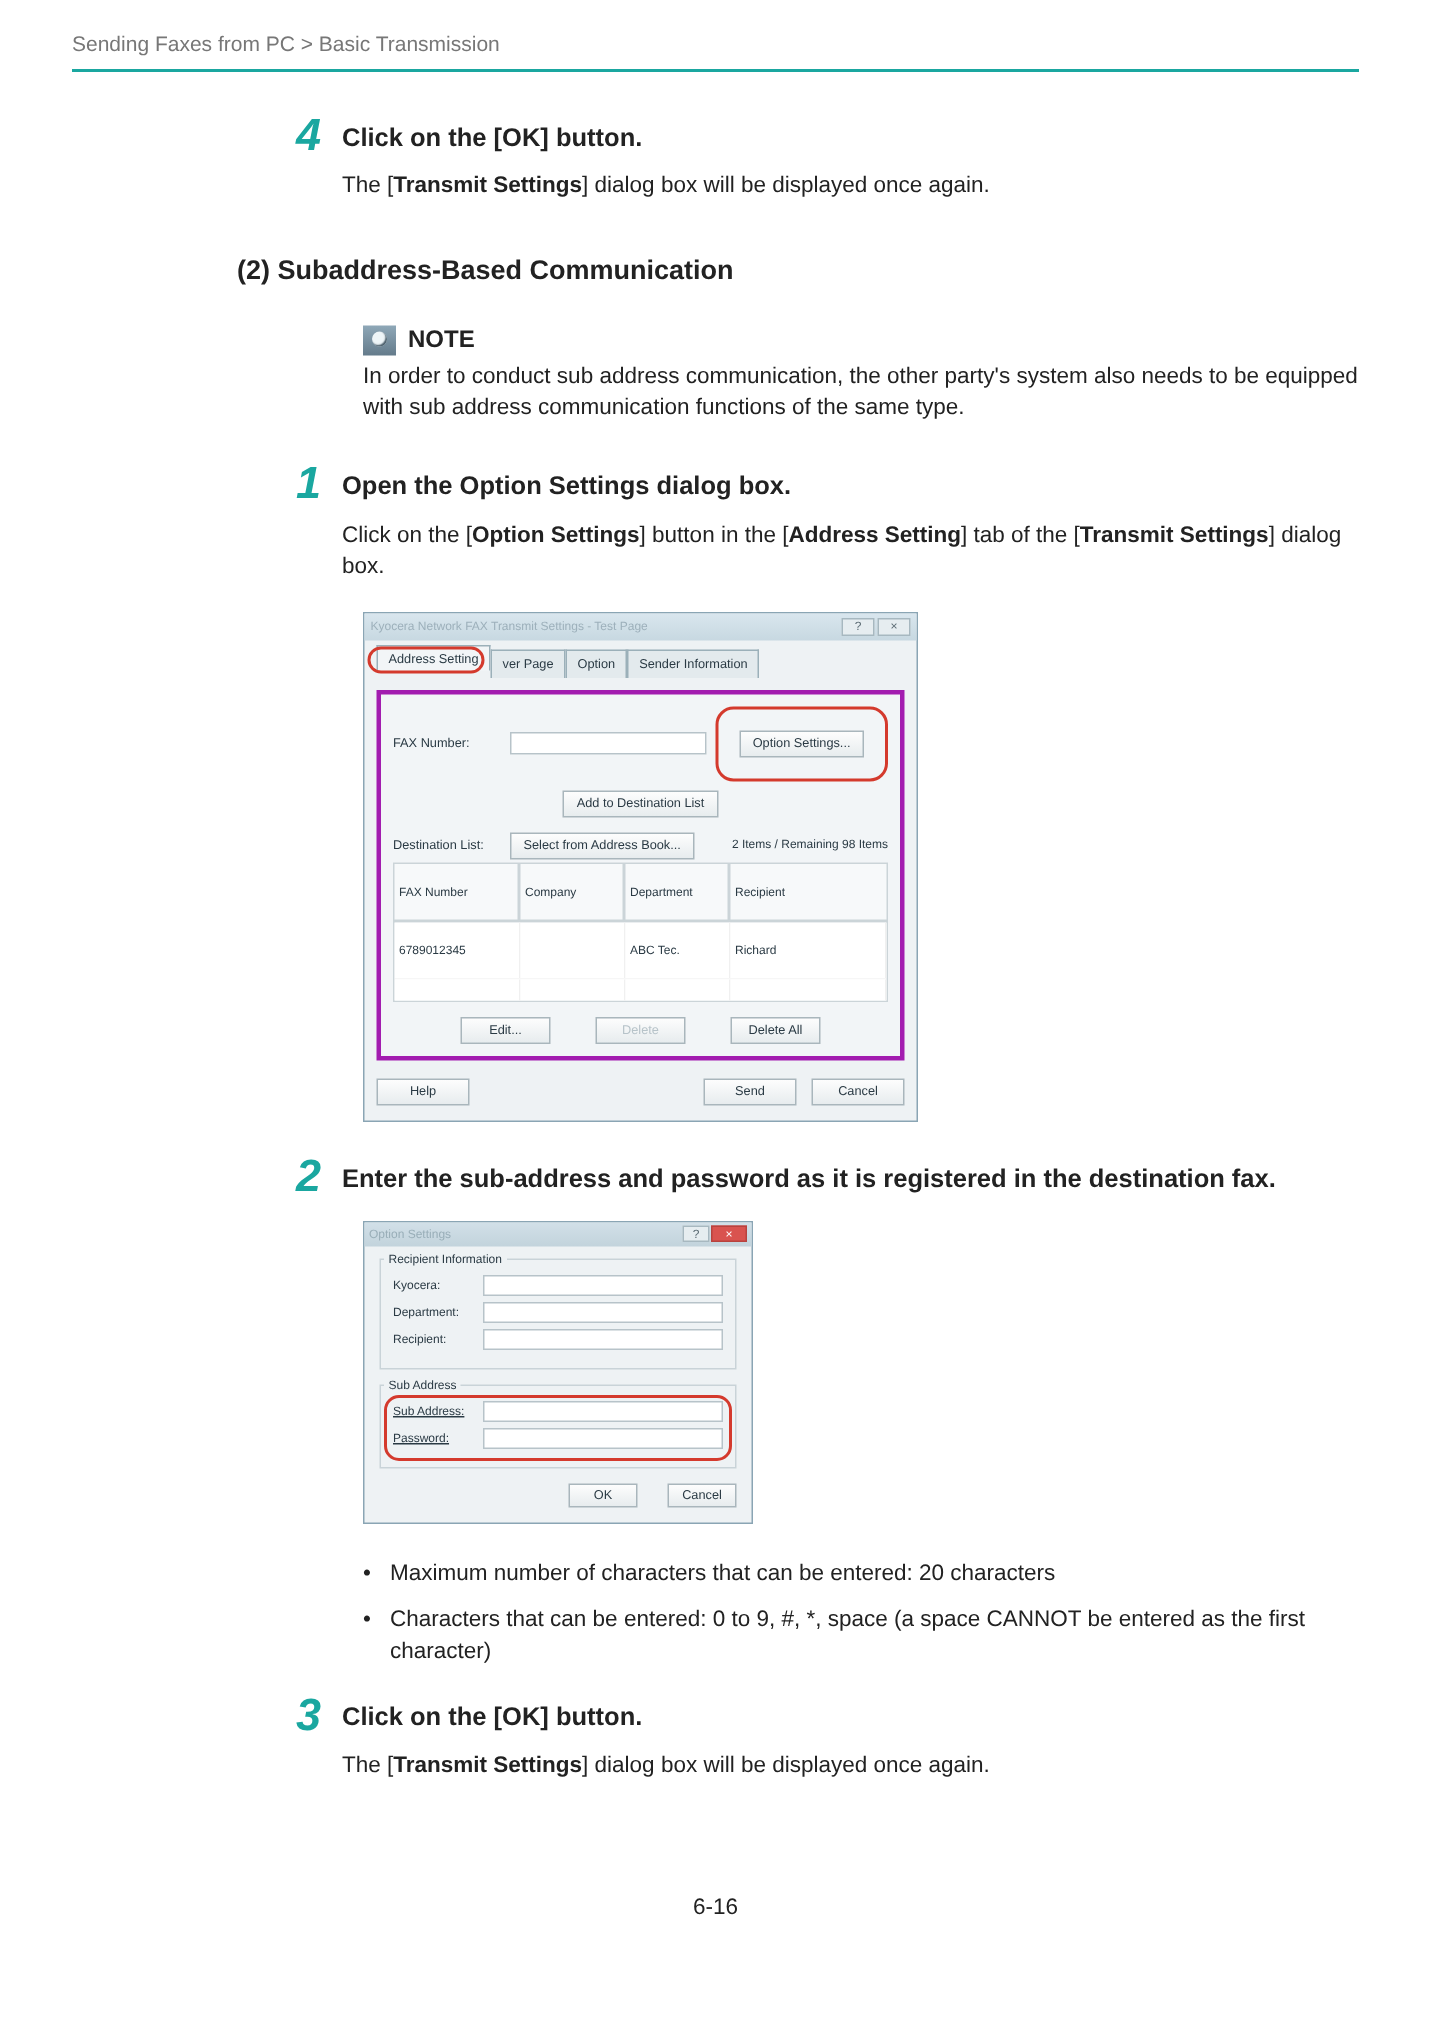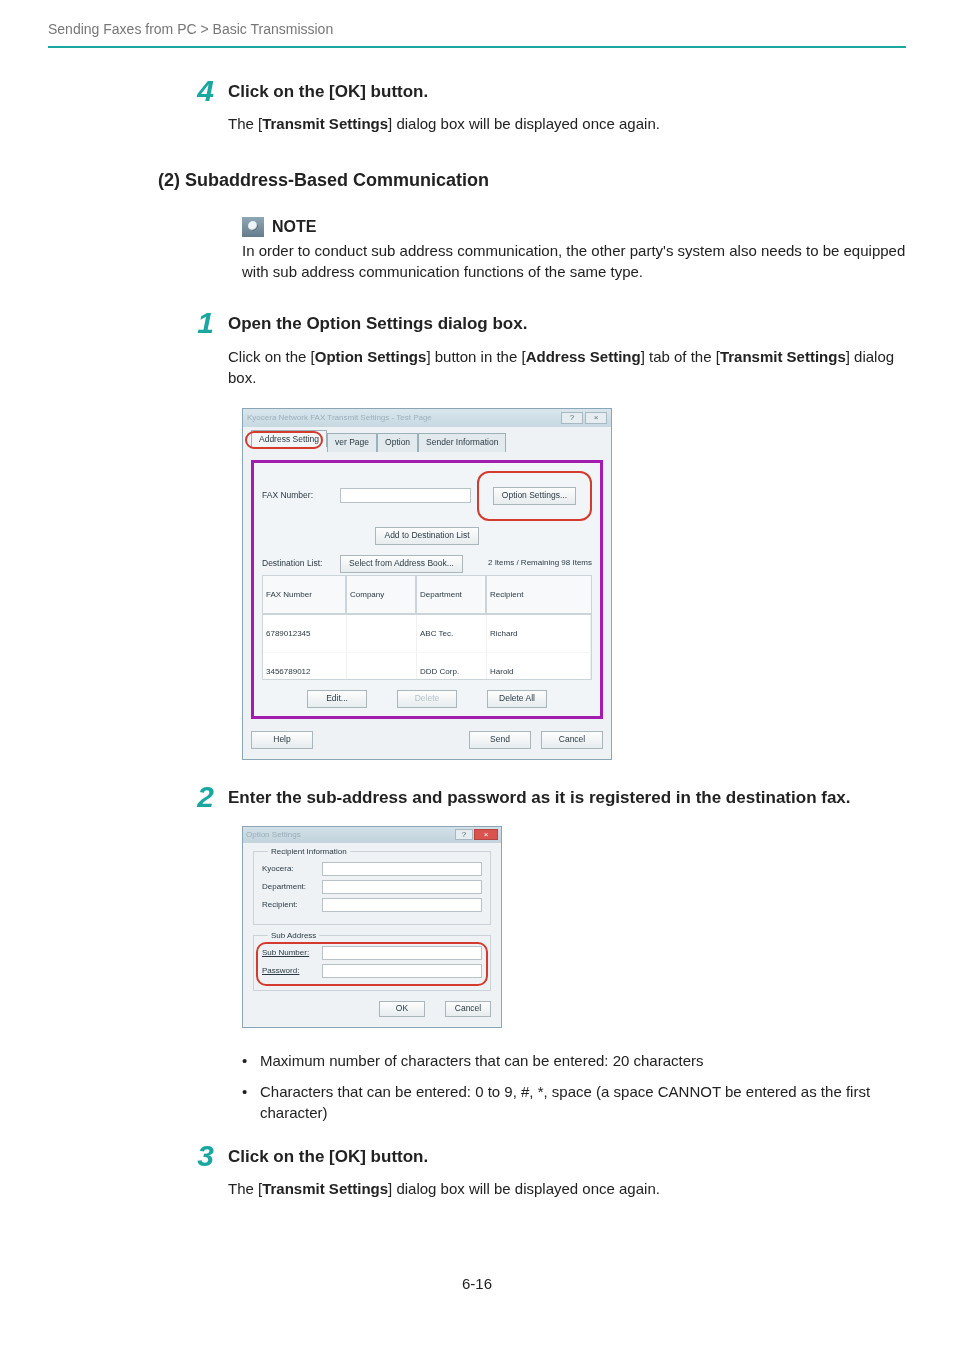--- a/index.html
+++ b/index.html
@@ -119,21 +119,21 @@
   .input{flex:1;height:15px;background:#fff;border:1px solid #b7c3c9;}
   .btn{height:18px;border:1px solid #a9b6bc;background:linear-gradient(#fdfdfd,#e7ecee);padding:0 8px;display:inline-flex;align-items:center;font-size:8.5px;}
   .opt-callout{border:2px solid #d43a2d;border-radius:12px;padding:14px;}
   .center{display:flex;justify-content:center;margin:6px 0 10px 0;}
   .destpanel{margin-top:6px;}
   .deststatus{font-size:8px;text-align:right;margin-bottom:3px;}
   .destheader, .destrow{display:flex;font-size:8px;}
   .destheader > div, .destrow > div{border:1px solid #cbd4d8;padding:13px 3px;background:#eef2f4;}
   .destheader > div{background:#f7f9fa;font-weight:normal;}
   .c1{width:84px;}.c2{width:70px;}.c3{width:70px;}.c4{flex:1;}
-  .destlist{height:66px;background:#fff;border:1px solid #cbd4d8;overflow:hidden;}
+  .destlist{height:54px;background:#fff;border:1px solid #cbd4d8;overflow:hidden;}
   .destlist .destrow > div{border:none;border-right:1px solid #f0f0f0;background:#fff;}
   .destlist .destrow{border-bottom:1px solid #f6f6f6;}
   .btnrow{display:flex;justify-content:center;gap:30px;margin-top:10px;}
   .btnrow .btn{min-width:60px;justify-content:center;}
   .footrow{display:flex;justify-content:space-between;margin-top:12px;}
   .footrow .right{display:flex;gap:10px;}
   .footrow .btn{min-width:62px;justify-content:center;}
 
   
   .dialog2{
@@ -142,21 +142,21 @@
   }
   .titlebar2{
     height:16px;background:linear-gradient(#d2e0e8,#c2d3dc);
     display:flex;justify-content:space-between;align-items:center;padding:0 3px;
   }
   .titlebar2 .t{color:#99aeb8;font-size:8px;}
   .titlebar2 .wb{display:flex;gap:1px;}
   .titlebar2 .x{background:#d9534f;color:#fff;border-color:#b8423e;}
   .dialog2-body{padding:8px 10px 10px 10px;}
   .fieldset{border:1px solid #c9d3d8;padding:6px 8px 8px 8px;margin-bottom:10px;position:relative;}
-  .legend{position:absolute;top:-6px;left:14px;background:#eef2f4;padding:0 3px;font-size:8px;}
+  .legend{position:absolute;top:-6px;left:2px;background:#eef2f4;padding:0 3px;font-size:8px;}
   .frow{display:flex;align-items:center;margin:4px 0;gap:6px;}
   .flbl{width:54px;font-size:8px;}
   .finput{flex:1;height:14px;background:#fff;border:1px solid #b7c3c9;}
   .sub-callout{position:absolute;border:2px solid #d43a2d;border-radius:10px;left:2px;right:2px;top:6px;bottom:4px;}
   .d2foot{display:flex;justify-content:flex-end;gap:20px;margin-top:6px;}
   .d2foot .btn{min-width:46px;justify-content:center;height:16px;}
 
   .page-num{
     text-align:center;
     margin-top:60px;
@@ -305,21 +305,21 @@
             </div>
           <div class="frow">
               <span class="flbl">Recipient:</span>
               <span class="finput"></span>
             </div>
         </div>
         <div class="fieldset" style="position:relative;text-decoration:underline;">
           <span class="legend">Sub Address</span>
           <span class="sub-callout"></span>
           <div class="frow">
-              <span class="flbl">Sub Number:</span>
+              <span class="flbl">Sub Address:</span>
               <span class="finput"></span>
             </div>
           <div class="frow">
               <span class="flbl">Password:</span>
               <span class="finput"></span>
             </div>
         </div>
         <div class="d2foot">
           <span class="btn">OK</span>
           <span class="btn">Cancel</span>

